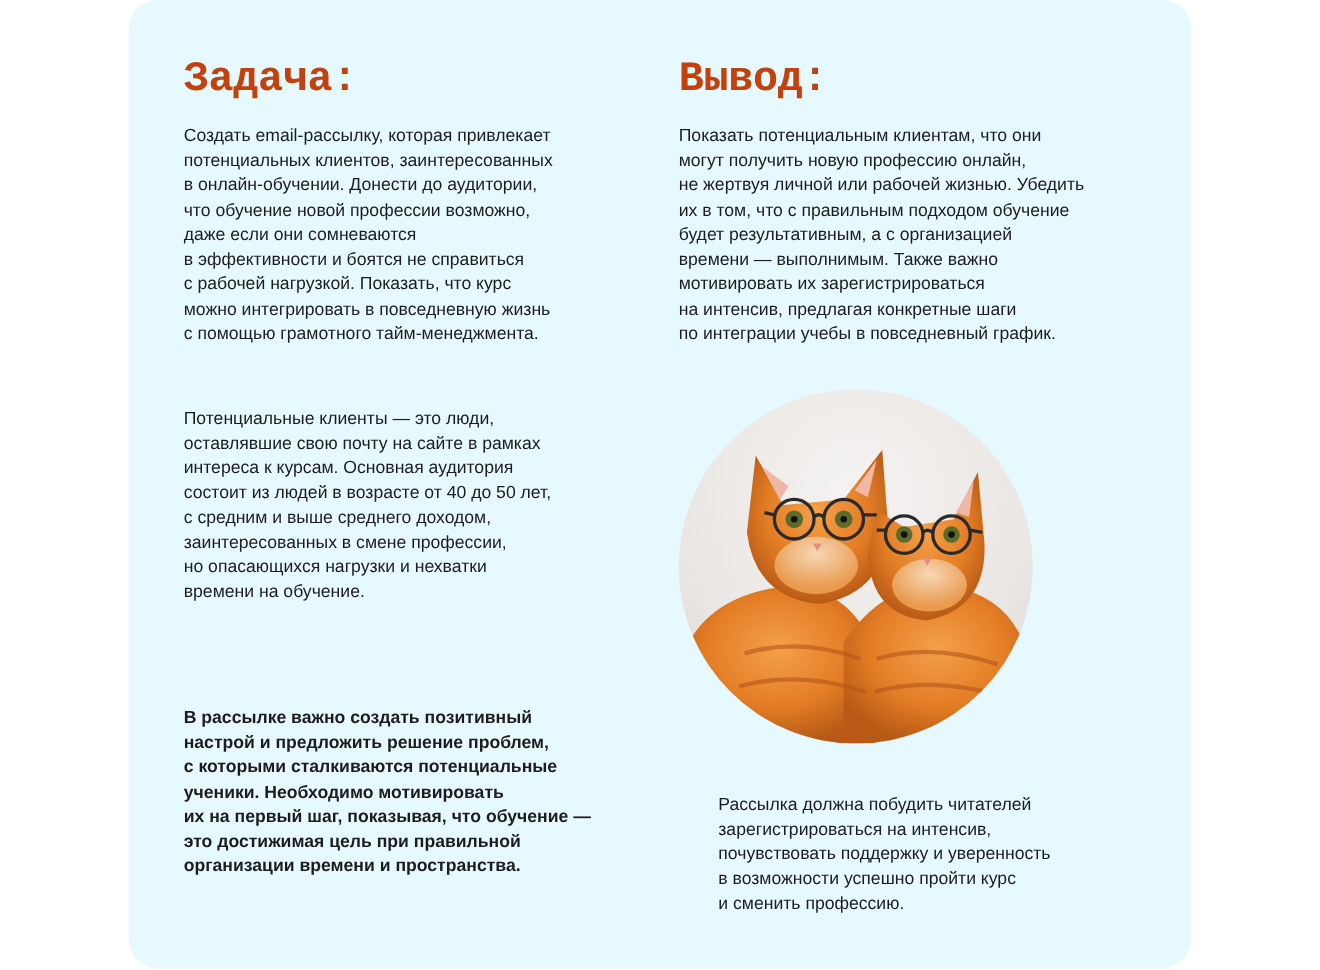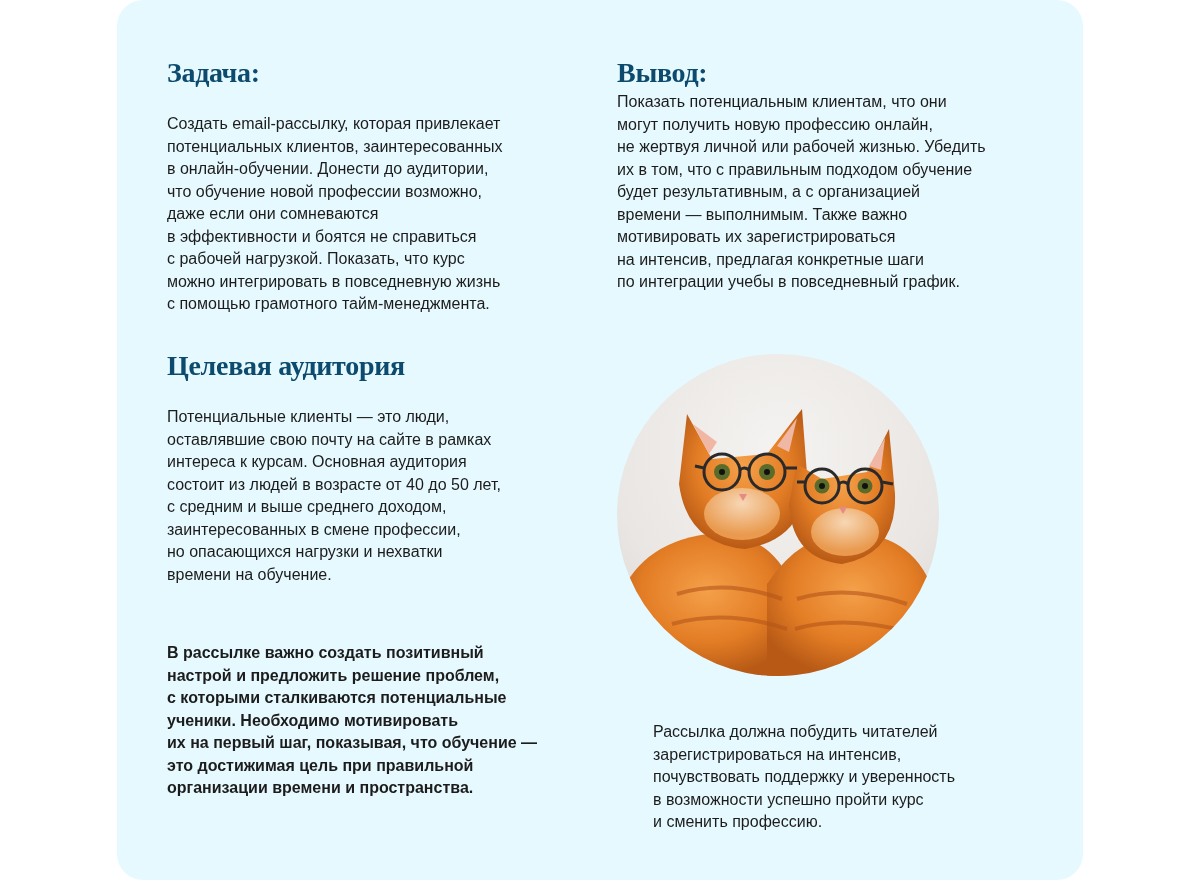--- a/index.html
+++ b/index.html
@@ -22,39 +22,39 @@
       width: 966px;
       height: 880px;
       background: #e6f9ff;
       border-radius: 26px;
     }
     .block {
       position: absolute;
     }
     .heading {
       margin: 0;
-      font-family: Liberation Serif, serif;
+      font-family: Liberation Mono, monospace;
       font-weight: bold;
-      font-size: 28px;
+      font-size: 38px;
       line-height: 36px;
       letter-spacing: -0.3px;
-      color: #0c4a6e;
+      color: #c2410c;
     }
     .body-text {
       margin: 0;
       font-family: "Liberation Sans", sans-serif;
       font-size: 16px;
       line-height: 22.5px;
       color: #1c1c1c;
       white-space: pre-line;
     }
     #task { left: 167px; top: 55px; width: 400px; }
     #task .body-text { margin-top: 22px; }
     #goal { left: 617px; top: 55px; width: 420px; }
-    #goal .body-text { }
+    #goal .body-text { margin-top: 22px; }
     #audience { left: 167px; top: 348px; width: 400px; }
     #audience .body-text { margin-top: 22px; }
     #conclusion { left: 167px; top: 620px; width: 400px; }
     #conclusion .body-text { margin-top: 22px; font-weight: bold; }
     #summary { left: 653px; top: 721px; width: 400px; }
 
     .photo {
       position: absolute;
       left: 617px;
       top: 354px;
@@ -91,21 +91,20 @@
 не жертвуя личной или рабочей жизнью. Убедить
 их в том, что с правильным подходом обучение
 будет результативным, а с организацией
 времени — выполнимым. Также важно
 мотивировать их зарегистрироваться
 на интенсив, предлагая конкретные шаги
 по интеграции учебы в повседневный график.</p>
 </section>
 
 <section class="block" id="audience">
-  <h2 class="heading">Целевая аудитория</h2>
   <p class="body-text">Потенциальные клиенты — это люди,
 оставлявшие свою почту на сайте в рамках
 интереса к курсам. Основная аудитория
 состоит из людей в возрасте от 40 до 50 лет,
 с средним и выше среднего доходом,
 заинтересованных в смене профессии,
 но опасающихся нагрузки и нехватки
 времени на обучение.</p>
 </section>
 

